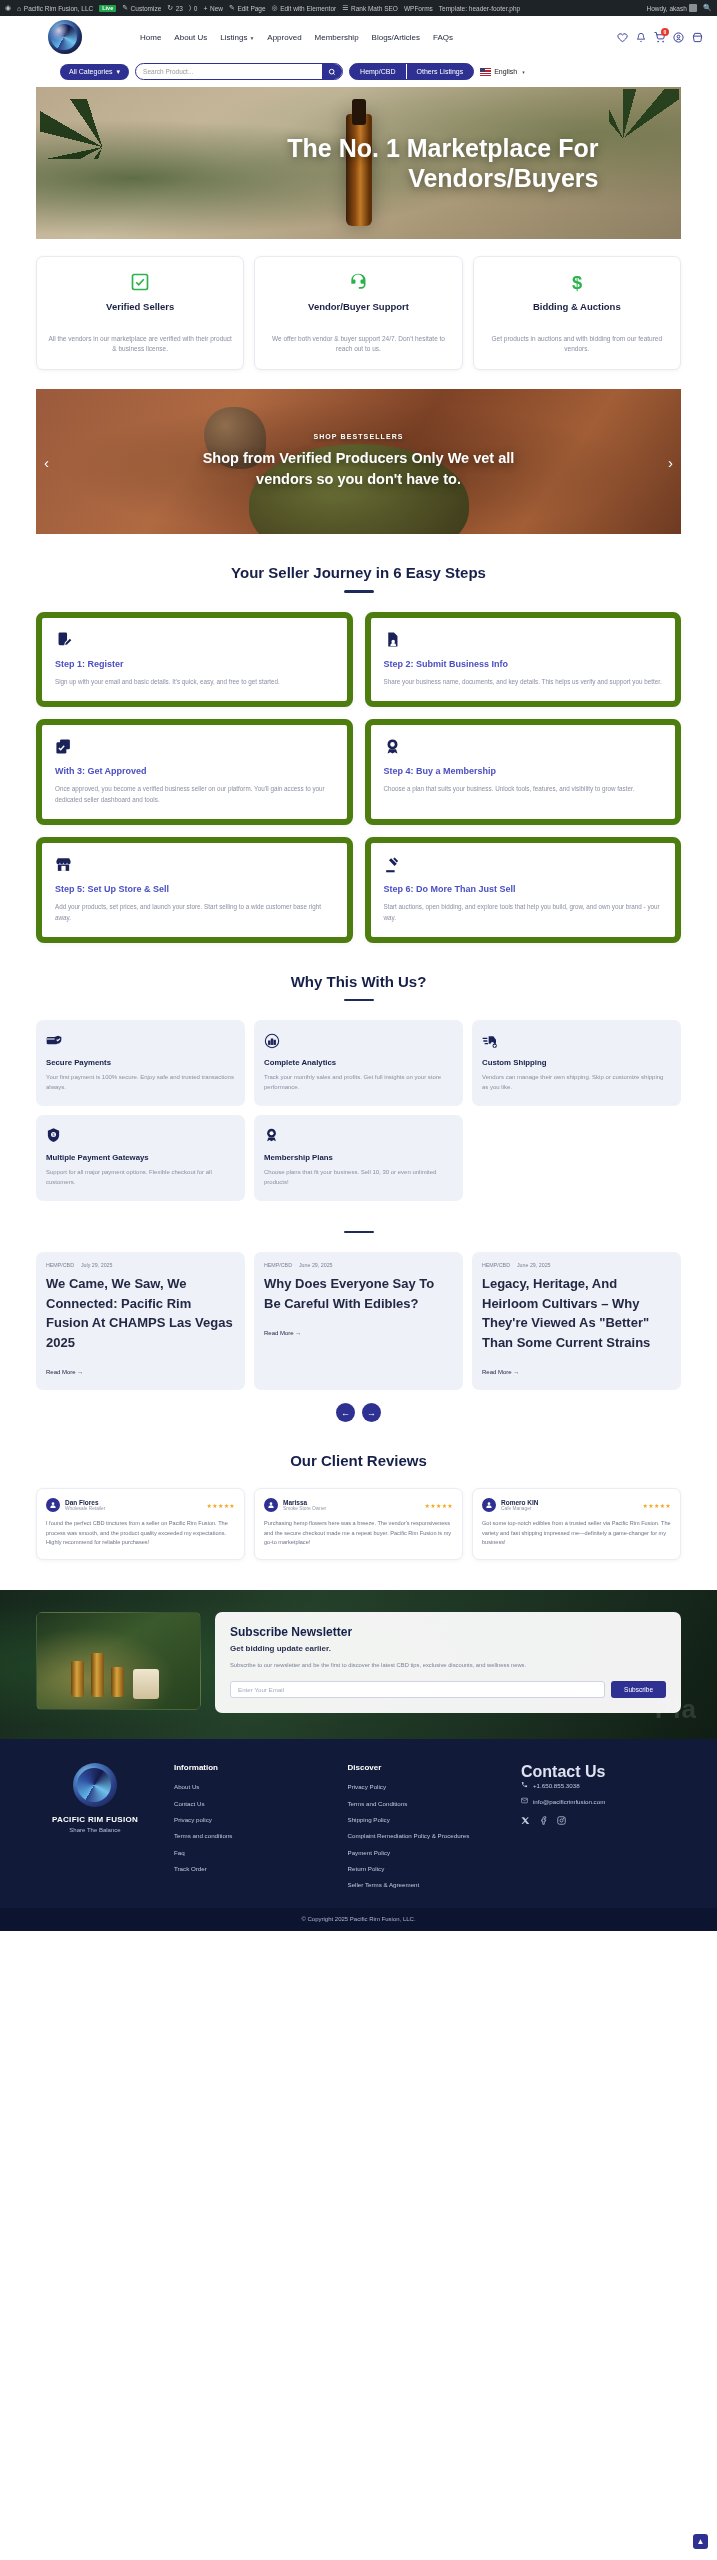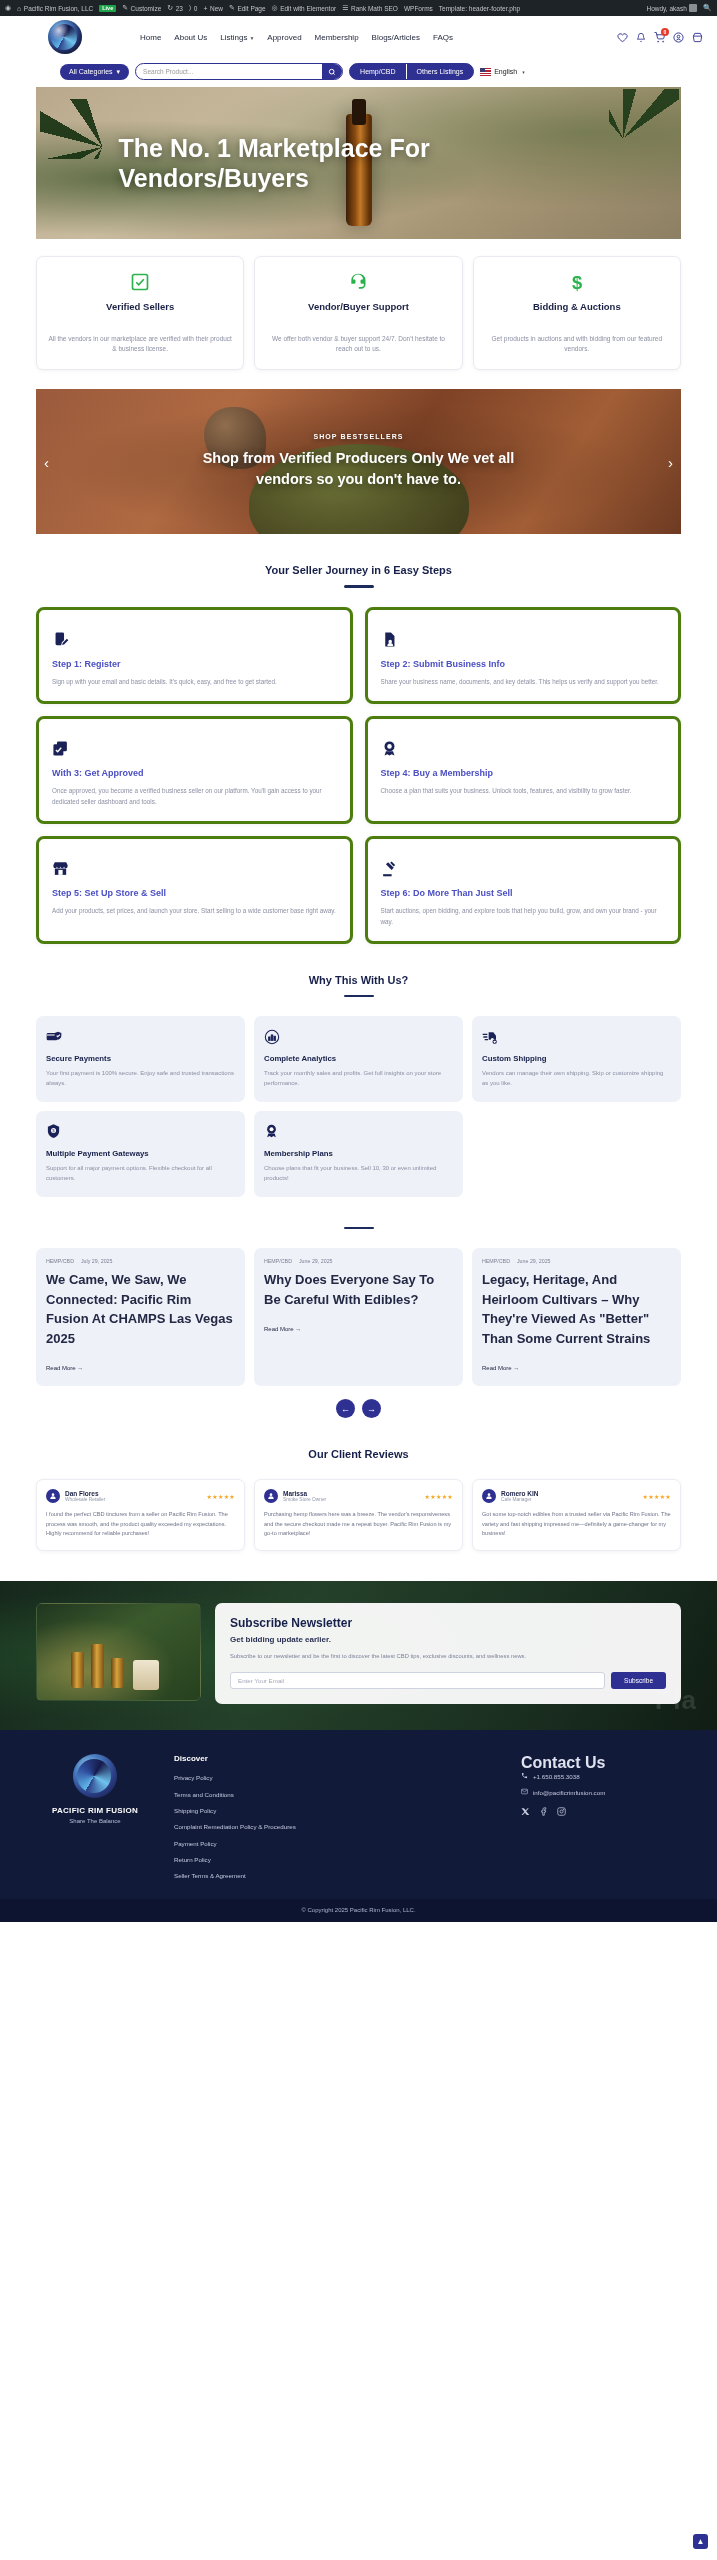--- a/index.html
+++ b/index.html
@@ -154,21 +154,21 @@
         rgba(20,48,16,.9) 126deg 142deg, transparent 142deg 360deg);
   }
   .leaf2 {
     right: 2px; top: 2px; width: 70px; height: 55px;
     background:
       conic-gradient(from 320deg at 20% 90%, rgba(22,52,18,.85) 0deg 15deg, transparent 15deg 40deg,
         rgba(22,52,18,.85) 40deg 55deg, transparent 55deg 80deg,
         rgba(22,52,18,.85) 80deg 95deg, transparent 95deg 360deg);
   }
   .hero-title {
-    position: relative; z-index: 3; color: #fff; text-align: left;
+    position: relative; z-index: 3; color: #fff; text-align: right;
     font-size: 25px; font-weight: bold; line-height: 1.22;
     text-shadow: 0 2px 10px rgba(0,0,0,.45);
     max-width: 480px;
   }
 
   
   .features {
     display: flex; gap: 10px; margin: 17px 36px 0;
   }
   .fcard {
@@ -214,34 +214,34 @@
   .bs-arrow {
     position: absolute; top: 50%; transform: translateY(-50%);
     color: #fff; font-size: 15px; z-index: 4; cursor: pointer;
     background: none; border: none; font-family: "Liberation Sans", sans-serif;
   }
   .bs-arrow.left { left: 8px; }
   .bs-arrow.right { right: 8px; }
 
   
   .sect-head { text-align: center; margin-top: 30px; }
-  .sect-head h2 { font-size: 11px; color: #17204a; font-weight: bold; }
+  .sect-head h2 { font-size: 15px; color: #17204a; font-weight: bold; }
   .sect-rule {
     width: 30px; height: 2.5px; background: #1d2a5c; border-radius: 2px;
     margin: 9px auto 0;
   }
 
   
   .steps {
     display: grid; grid-template-columns: 1fr 1fr; gap: 12px;
     margin: 19px 36px 0;
   }
   .stepcard {
-    background: #fff; border: 3px solid #4d7c0f; border-radius: 8px;
-    padding: 20px 13px 14px;
+    background: #fff; border: 6px solid #4d7c0f; border-radius: 8px;
+    padding: 12px 13px 14px;
     box-shadow: 0 1px 5px rgba(20,25,60,.05);
   }
   .stepicon { height: 20px; margin-bottom: 9px; display: flex; align-items: center; }
   .stepcard h3 { font-size: 9px; color: #4a4fc2; font-weight: bold; margin-bottom: 7px; }
   .stepcard p { font-size: 6.3px; color: #8b8fa3; line-height: 1.75; }
 
   
   .why {
     display: grid; grid-template-columns: repeat(3, 1fr); gap: 9px;
     margin: 19px 36px 0;
@@ -793,20 +793,43 @@
     </div>
   </div>
   <div class="wm">Pla</div>
 </div>
 
 <div class="footer">
   <div class="fbrand">
     <div class="flogo"></div>
     <div class="bn">PACIFIC RIM FUSION</div>
     <div class="bt">Share The Balance</div>
+  </div>
+  <div class="fcol">
+    <h4>Information</h4>
+    <ul>
+      <li>
+          <a href="#">About Us</a>
+        </li>
+      <li>
+          <a href="#">Contact Us</a>
+        </li>
+      <li>
+          <a href="#">Privacy policy</a>
+        </li>
+      <li>
+          <a href="#">Terms and conditions</a>
+        </li>
+      <li>
+          <a href="#">Faq</a>
+        </li>
+      <li>
+          <a href="#">Track Order</a>
+        </li>
+    </ul>
   </div>
   <div class="fcol">
     <h4>Discover</h4>
     <ul>
       <li>
           <a href="#">Privacy Policy</a>
         </li>
       <li>
           <a href="#">Terms and Conditions</a>
         </li>

